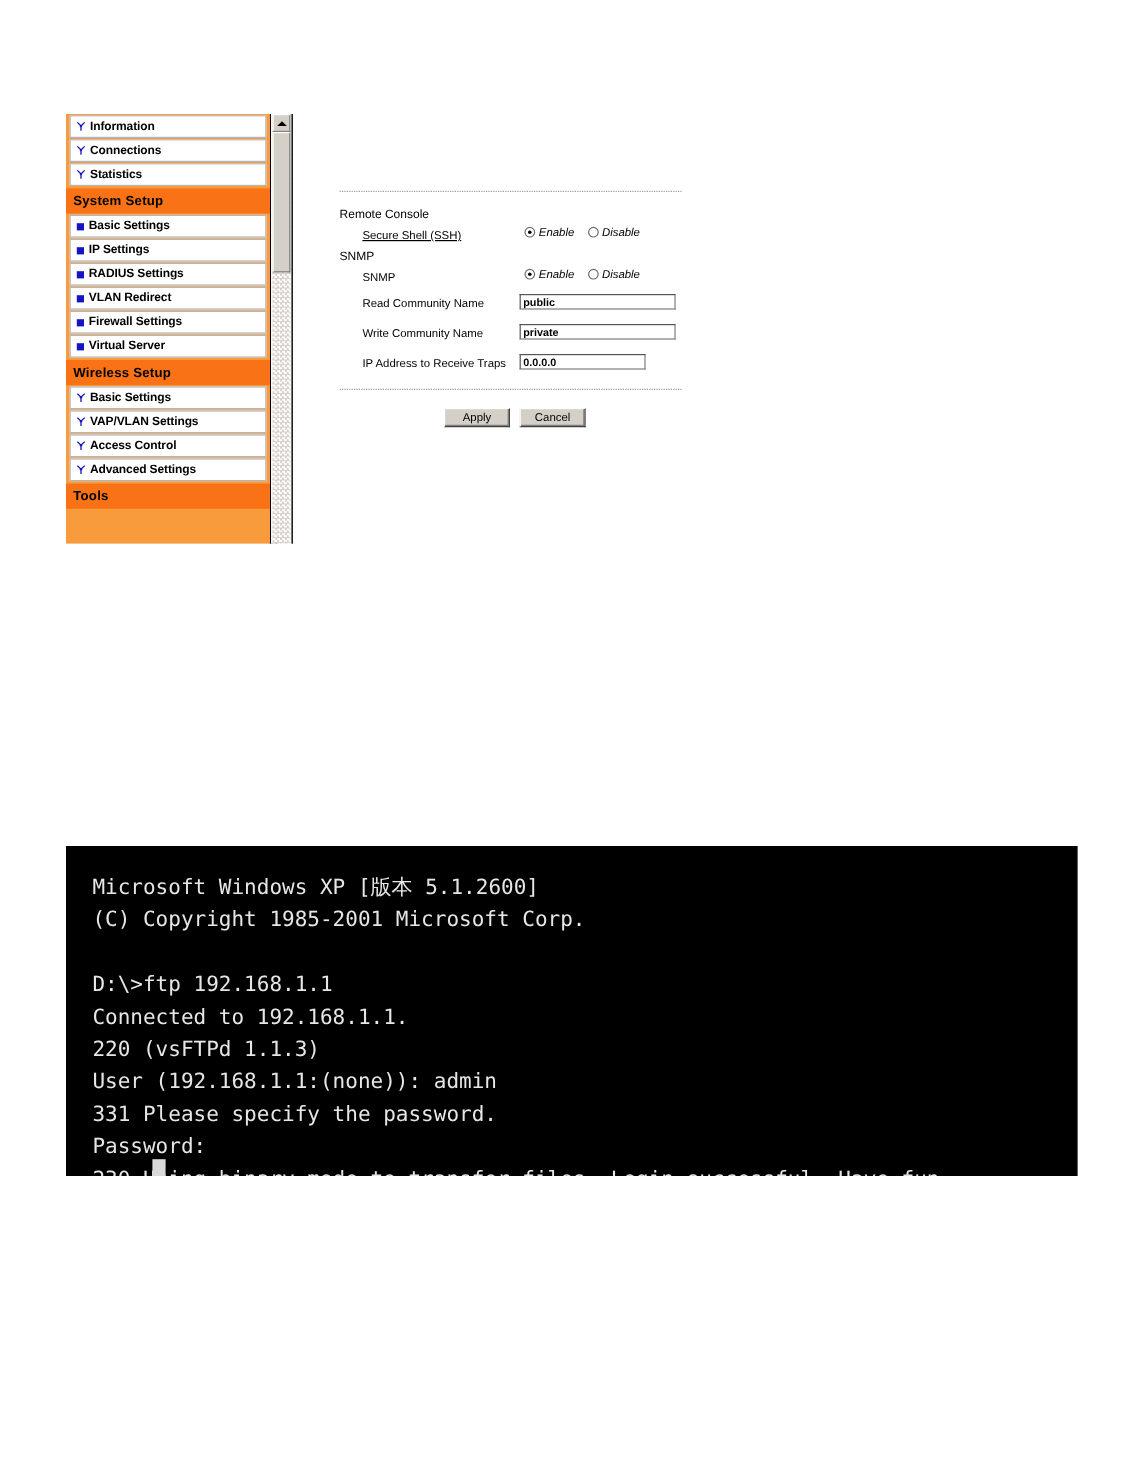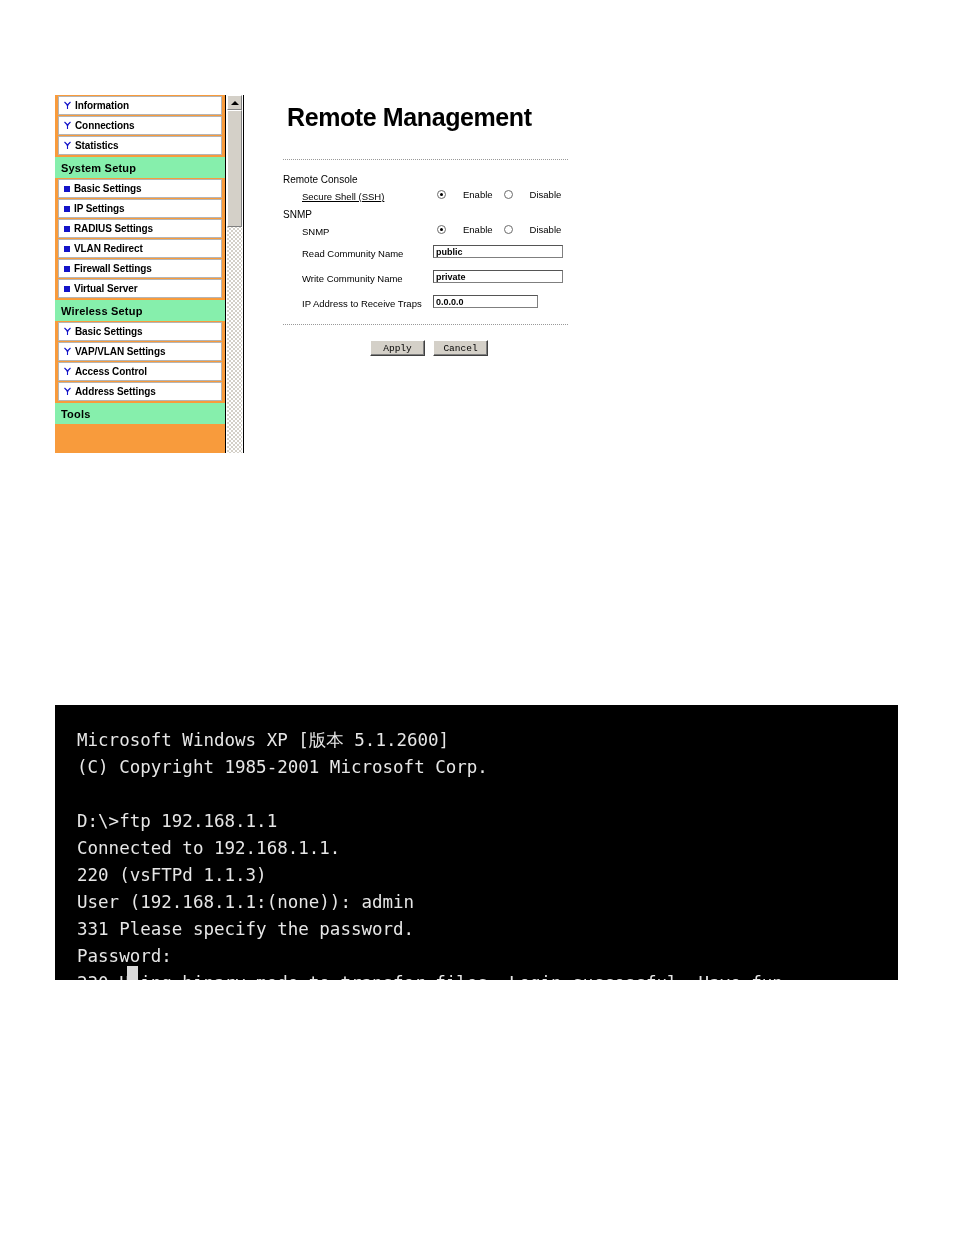--- a/index.html
+++ b/index.html
@@ -68,21 +68,21 @@
     margin-right: 4px;
     margin-left: 1px;
     flex: 0 0 auto;
   }
   .nav-group {
     height: 21px;
     display: flex;
     align-items: center;
     padding-left: 6px;
     margin-top: 2px;
-    background: #86efac;
+    background: #f97316;
     text-align: center;
   }
   .nav-group-label {
     font-size: 11px;
     font-weight: bold;
     color: #000000;
     letter-spacing: 0.2px;
   }
 
   
@@ -187,23 +187,24 @@
   }
   .radio-group {
     position: absolute;
     left: 207px;
     display: flex;
     align-items: center;
     gap: 11px;
   }
   .radio-opt {
     display: flex;
-    align-items: center;
-    gap: 17px;
+    align-items: flex-start;
+    gap: 3px;
     cursor: pointer;
+    font-style: italic;
   }
   .radio-opt span {
     font-size: 9.5px;
     color: #000000;
     white-space: nowrap;
   }
   .rb {
     width: 9px;
     height: 9px;
     border-radius: 50%;
@@ -239,21 +240,21 @@
   }
 
   .btn {
     position: absolute;
     height: 16px;
     background: #d4d0c8;
     border: 1px solid #ffffff;
     border-right-color: #404040;
     border-bottom-color: #404040;
     box-sizing: border-box;
-    font-family: Liberation Mono, monospace;
+    font-family: Liberation Sans, sans-serif;
     font-size: 9.5px;
     color: #000000;
     cursor: pointer;
     box-shadow: inset -1px -1px 0 #808080;
     padding: 0;
   }
 
   
   #console {
     position: absolute;
@@ -365,39 +366,38 @@
           <path d="M4.5 8V4M4.5 4 1.5 1M4.5 4 7.5 1" stroke="#1414c8" stroke-width="1.1" fill="none"></path>
           <circle cx="4.5" cy="4" r="1" fill="#1414c8"></circle>
         </svg>
       <span class="nav-label">Access Control</span>
     </div>
     <div class="nav-item">
       <svg class="ico" viewBox="0 0 9 9">
           <path d="M4.5 8V4M4.5 4 1.5 1M4.5 4 7.5 1" stroke="#1414c8" stroke-width="1.1" fill="none"></path>
           <circle cx="4.5" cy="4" r="1" fill="#1414c8"></circle>
         </svg>
-      <span class="nav-label">Address Settings</span>
+      <span class="nav-label">Advanced Settings</span>
     </div>
 
     <div class="nav-group">
       <span class="nav-group-label">Tools</span>
     </div>
   </div>
 
   <div id="sb-scroll">
     <div id="sb-up"></div>
     <div id="sb-track">
       <div id="sb-thumb"></div>
     </div>
   </div>
   <div id="sb-outer-line"></div>
 
   <div id="main-panel">
 
-    <div id="page-title">Remote Management</div>
 
     <div class="hr-dots" id="hr-top"></div>
 
     <div class="sect-head" style="top:79px;">Remote Console</div>
 
     <div class="field-label" style="top:96px;text-decoration:underline;">Secure Shell (SSH)</div>
     <div class="radio-group" style="top:94px;">
       <label class="radio-opt">
         <span class="rb on"></span>
         <span>Enable</span>

